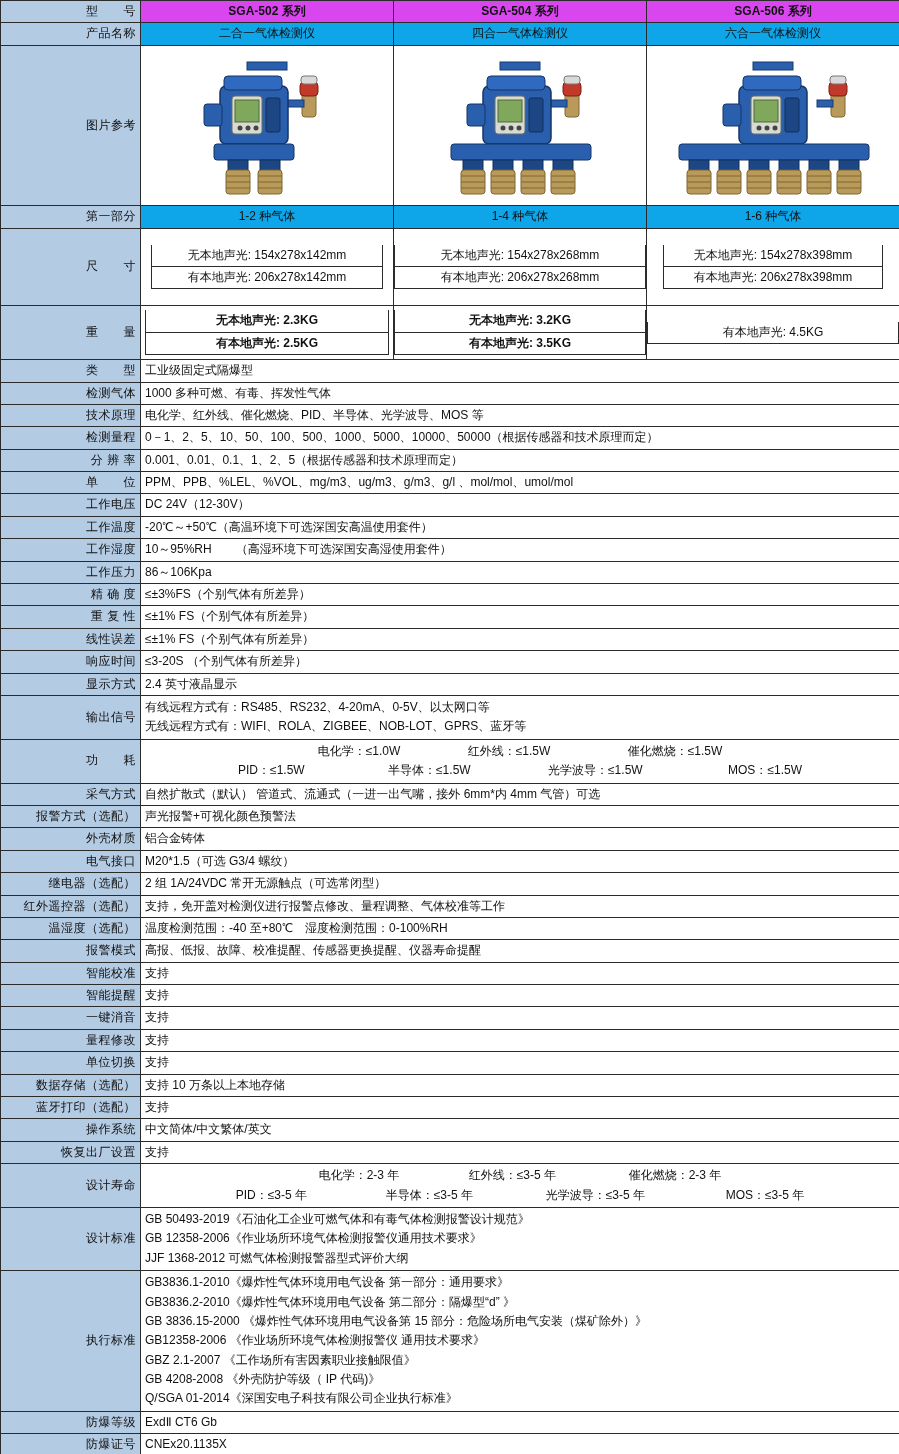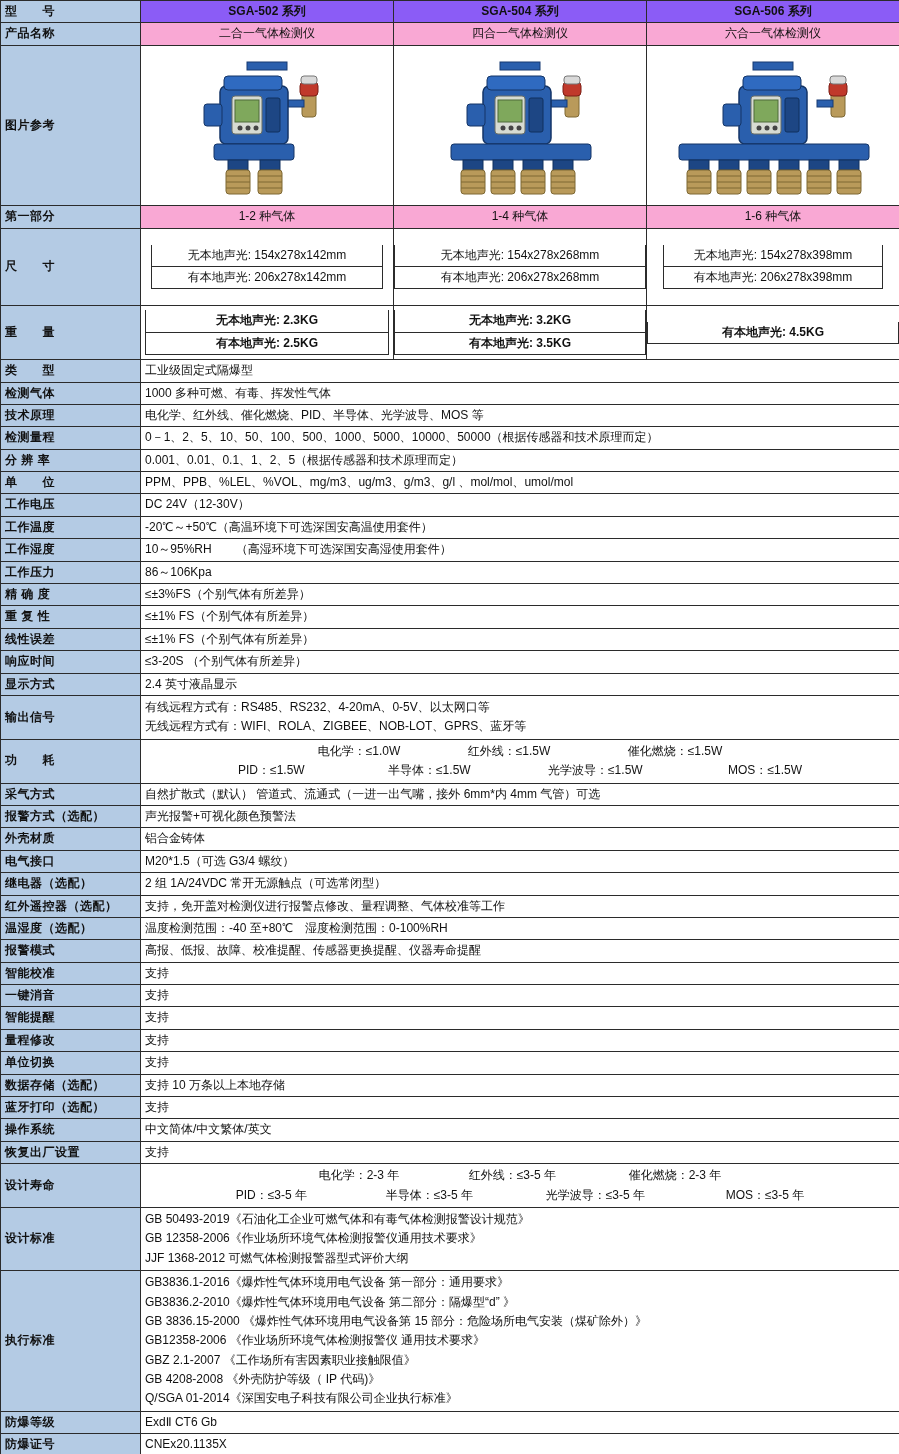--- a/index.html
+++ b/index.html
@@ -24,36 +24,36 @@
     border: 1px solid #2b2b2b;
     font-size: 12px;
     color: #111;
     padding: 2px 4px;
     vertical-align: middle;
     line-height: 1.45;
   }
   td.lbl {
     width: 140px;
     background: #b4cbe4;
-    text-align: left;
-    font-weight: bold;
+    text-align: right;
+    font-weight: normal;
     font-size: 12.5px;
     letter-spacing: 0.5px;
     color: #0b0b0b;
   }
   td.val {
     background: #ffffff;
     padding-left: 8px;
   }
   td.val-c {
-    background: #f9a8d4;
+    background: #0ea5e9;
     text-align: center;
   }
   td.hdr {
-    background: #8b5cf6;
+    background: #d946ef;
     text-align: center;
     font-weight: bold;
     font-size: 12.5px;
   }
   .sub-tbl {
     width: 100%;
     border-collapse: collapse;
   }
   .sub-tbl td {
     border: 0;
@@ -327,21 +327,21 @@
         <tr>
                   <td style="font-weight:bold">有本地声光: 3.5KG</td>
                 </tr>
       </tbody>
             </table>
     </td>
     <td style="padding:0">
       <table class="sub-tbl">
         <tbody>
         <tr>
-                  <td style="font-weight:bold">有本地声光: 4.5KG</td>
+                  <td style="font-weight:normal">有本地声光: 4.5KG</td>
                 </tr>
       </tbody>
             </table>
     </td>
   </tr>
 
   <tr>
     <td class="lbl">类　　型</td>
     <td class="val" colspan="3">工业级固定式隔爆型</td>
   </tr>
@@ -471,25 +471,25 @@
   </tr>
   <tr>
     <td class="lbl">报警模式</td>
     <td class="val" colspan="3">高报、低报、故障、校准提醒、传感器更换提醒、仪器寿命提醒</td>
   </tr>
   <tr>
     <td class="lbl">智能校准</td>
     <td class="val" colspan="3">支持</td>
   </tr>
   <tr>
+    <td class="lbl">智能提醒</td>
+    <td class="val" colspan="3">支持</td>
+  </tr>
+  <tr>
     <td class="lbl">一键消音</td>
-    <td class="val" colspan="3">支持</td>
-  </tr>
-  <tr>
-    <td class="lbl">智能提醒</td>
     <td class="val" colspan="3">支持</td>
   </tr>
   <tr>
     <td class="lbl">量程修改</td>
     <td class="val" colspan="3">支持</td>
   </tr>
   <tr>
     <td class="lbl">单位切换</td>
     <td class="val" colspan="3">支持</td>
   </tr>
@@ -546,21 +546,21 @@
     <td class="val multiline" colspan="3">
       <div>GB 50493-2019《石油化工企业可燃气体和有毒气体检测报警设计规范》</div>
       <div>GB 12358-2006《作业场所环境气体检测报警仪通用技术要求》</div>
       <div>JJF 1368-2012 可燃气体检测报警器型式评价大纲</div>
     </td>
   </tr>
 
   <tr>
     <td class="lbl">执行标准</td>
     <td class="val multiline" colspan="3">
-      <div>GB3836.1-2016《爆炸性气体环境用电气设备 第一部分：通用要求》</div>
+      <div>GB3836.1-2010《爆炸性气体环境用电气设备 第一部分：通用要求》</div>
       <div>GB3836.2-2010《爆炸性气体环境用电气设备 第二部分：隔爆型“d”  》</div>
       <div>GB 3836.15-2000 《爆炸性气体环境用电气设备第 15 部分：危险场所电气安装（煤矿除外）》</div>
       <div>GB12358-2006 《作业场所环境气体检测报警仪 通用技术要求》</div>
       <div>GBZ 2.1-2007 《工作场所有害因素职业接触限值》</div>
       <div>GB 4208-2008 《外壳防护等级（ IP 代码)》</div>
       <div>Q/SGA 01-2014《深国安电子科技有限公司企业执行标准》</div>
     </td>
   </tr>
 
   <tr>

